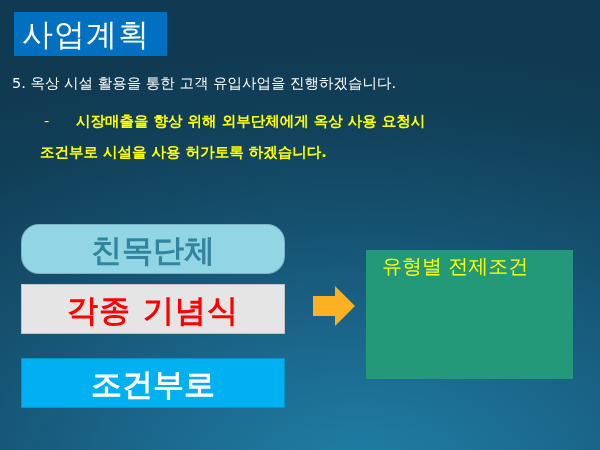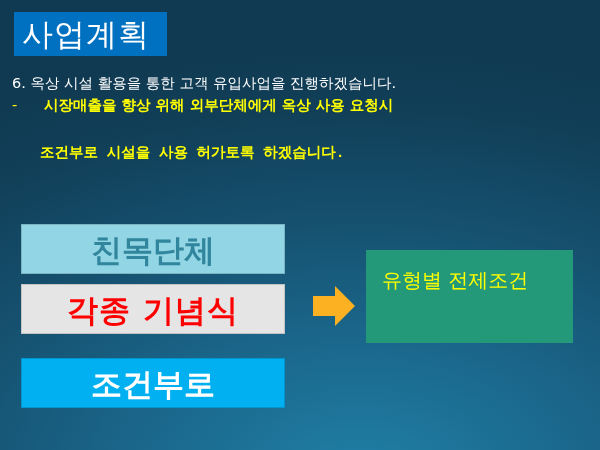--- a/index.html
+++ b/index.html
@@ -10,45 +10,45 @@
   }
   .title-box {
     position: absolute; left: 14px; top: 12px; width: 153px; height: 44px;
     background: #0070c0; color: #ffffff; font-size: 31px; line-height: 44px;
     padding-left: 8px; box-sizing: border-box; letter-spacing: 1px;
   }
   .line {
     position: absolute; left: 12px; font-size: 14.5px; white-space: nowrap;
   }
   .line1 { top: 74px; color: #ffffff; }
-  .line2 { top: 96px; color: #ffff00; font-weight: bold; }
-  .line3 { top: 143px; left: 40px; color: #ffff00; font-weight: bold; font-family: Liberation Mono, monospace; }
+  .line2 { top: 112px; color: #ffff00; font-weight: bold; margin-left: 32px; }
+  .line3 { top: 143px; left: 40px; color: #ffff00; font-weight: bold; }
   .dash { display: inline-block; width: 32px; color: #ffff00; font-weight: normal; }
   .cat-box {
     position: absolute; left: 21px; width: 264px; height: 50px;
     text-align: center; font-weight: bold; font-size: 31px; line-height: 50px;
     box-sizing: border-box; border: 1px solid rgba(0,0,0,0.15);
   }
-  .box1 { top: 224px; background: #92d5e4; color: #31859c; }
+  .box1 { top: 224px; background: #92d5e4; color: #31859c; border-radius: 18px; }
   .box2 { top: 284px; background: #e5e5e5; color: #ff0000; letter-spacing: 1px; }
   .box3 { top: 358px; background: #00b0f0; color: #ffffff; }
   .arrow { position: absolute; left: 313px; top: 286px; width: 42px; height: 40px; }
   .cond-box {
-    position: absolute; left: 366px; top: 250px; width: 207px; height: 93px;
-    background: #23997a; box-sizing: border-box; padding: 17px 0 0 6px;
+    position: absolute; left: 366px; top: 250px; width: 207px; height: 129px;
+    background: #23997a; box-sizing: border-box; padding: 3px 0 0 6px;
     font-size: 20px; line-height: 27px; color: #ffffff; white-space: nowrap;
   }
   .cond-title { color: #ffff00; padding-left: 10px; }
 </style>
 </head>
 <body>
 
 <div class="title-box">사업계획</div>
 
-<div class="line line1">6. 옥상 시설 활용을 통한 고객 유입사업을 진행하겠습니다.</div>
+<div class="line line1">5. 옥상 시설 활용을 통한 고객 유입사업을 진행하겠습니다.</div>
 <div class="line line2">
   <span class="dash">-</span><span>시장매출을 향상 위해 외부단체에게 옥상 사용 요청시</span>
 </div>
 <div class="line line3">조건부로 시설을 사용 허가토록 하겠습니다.</div>
 
 <div class="cat-box box1">친목단체</div>
 <div class="cat-box box2">각종 기념식</div>
 <div class="cat-box box3">조건부로</div>
 
 <svg class="arrow" viewBox="0 0 42 40">

